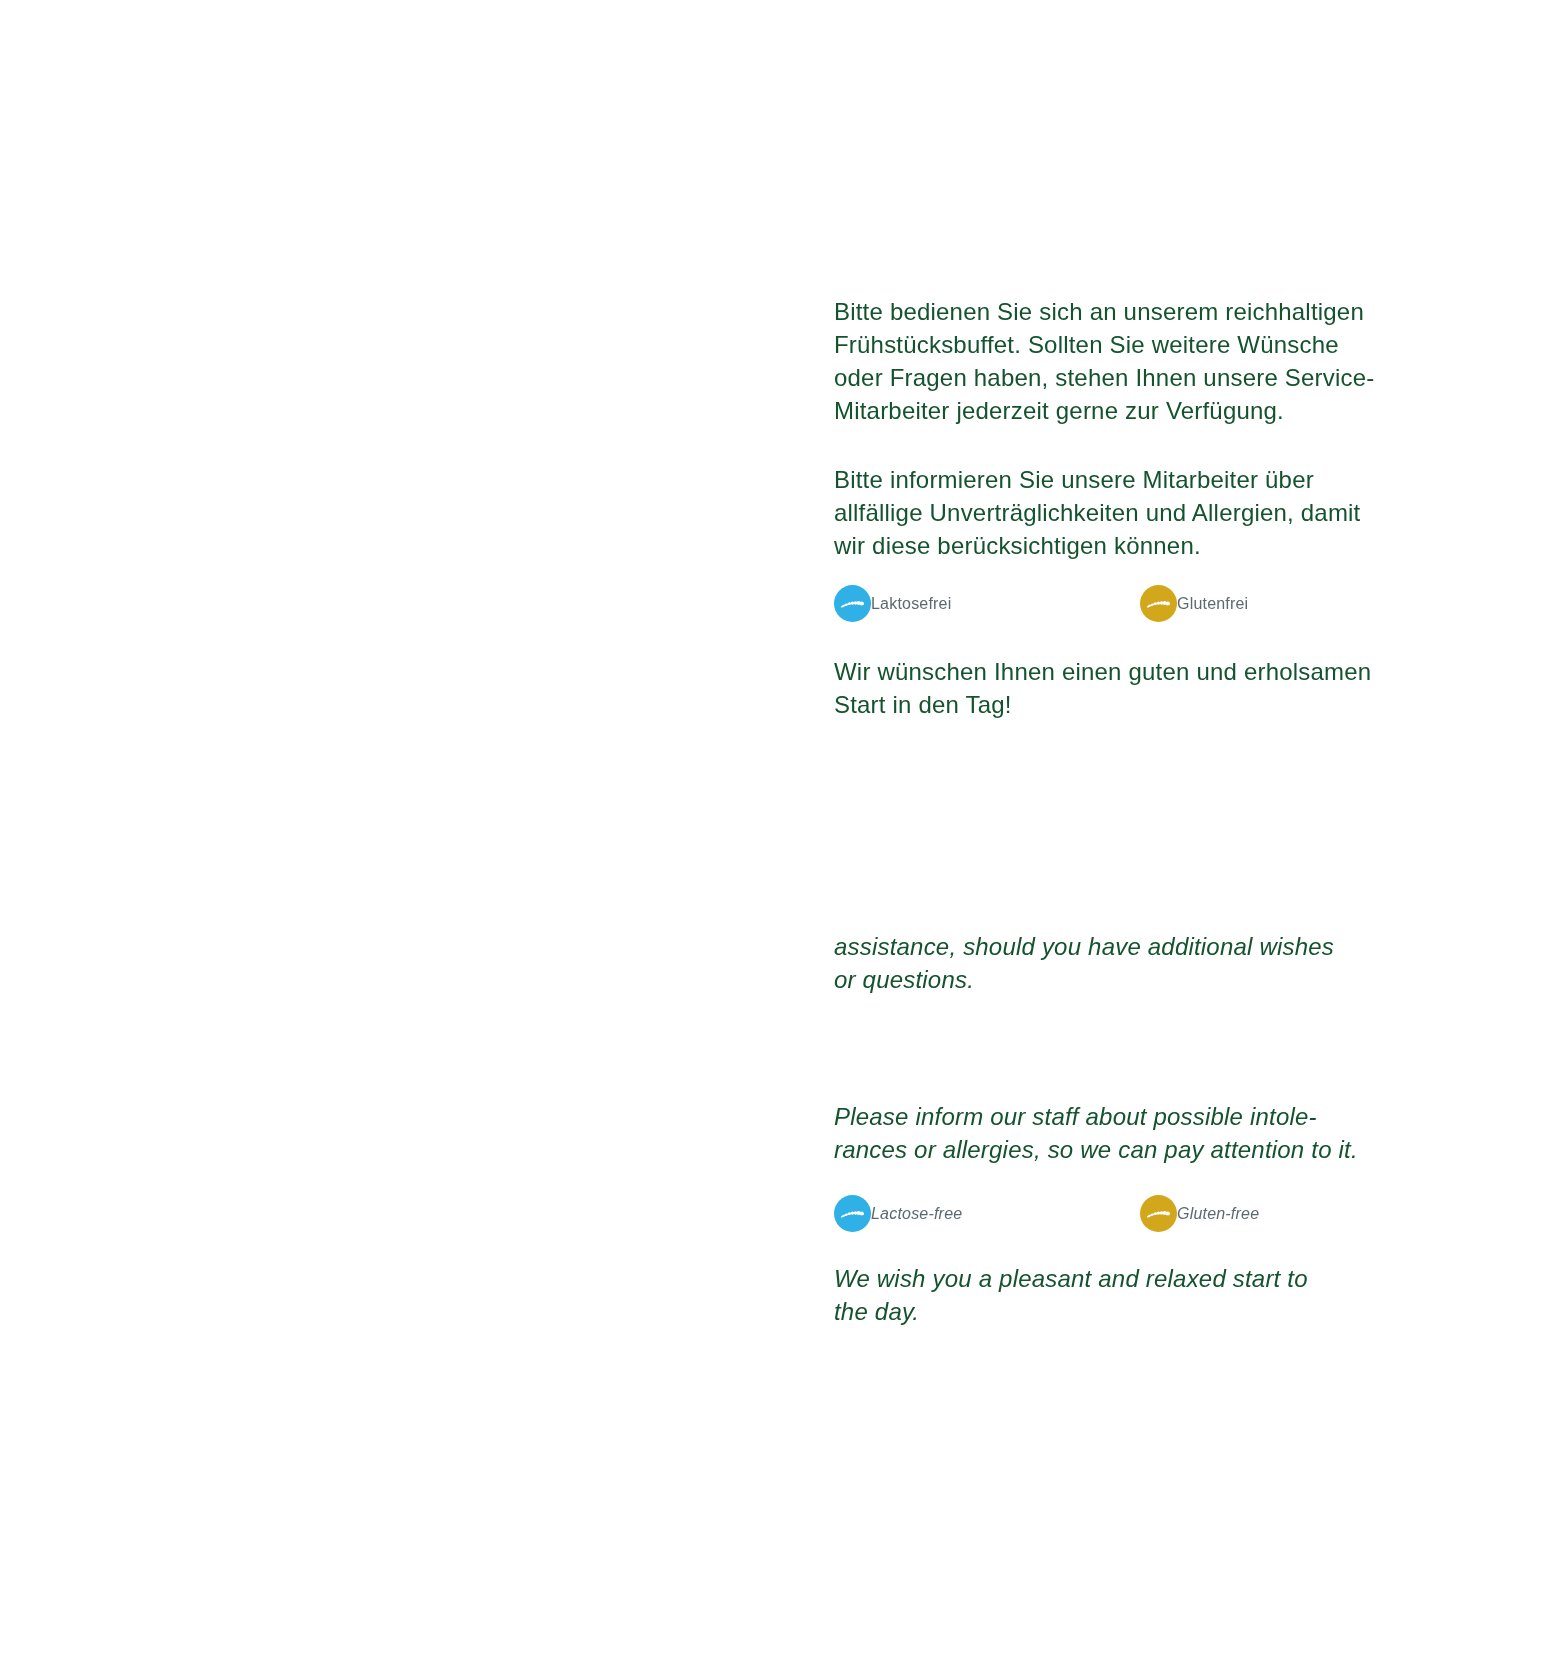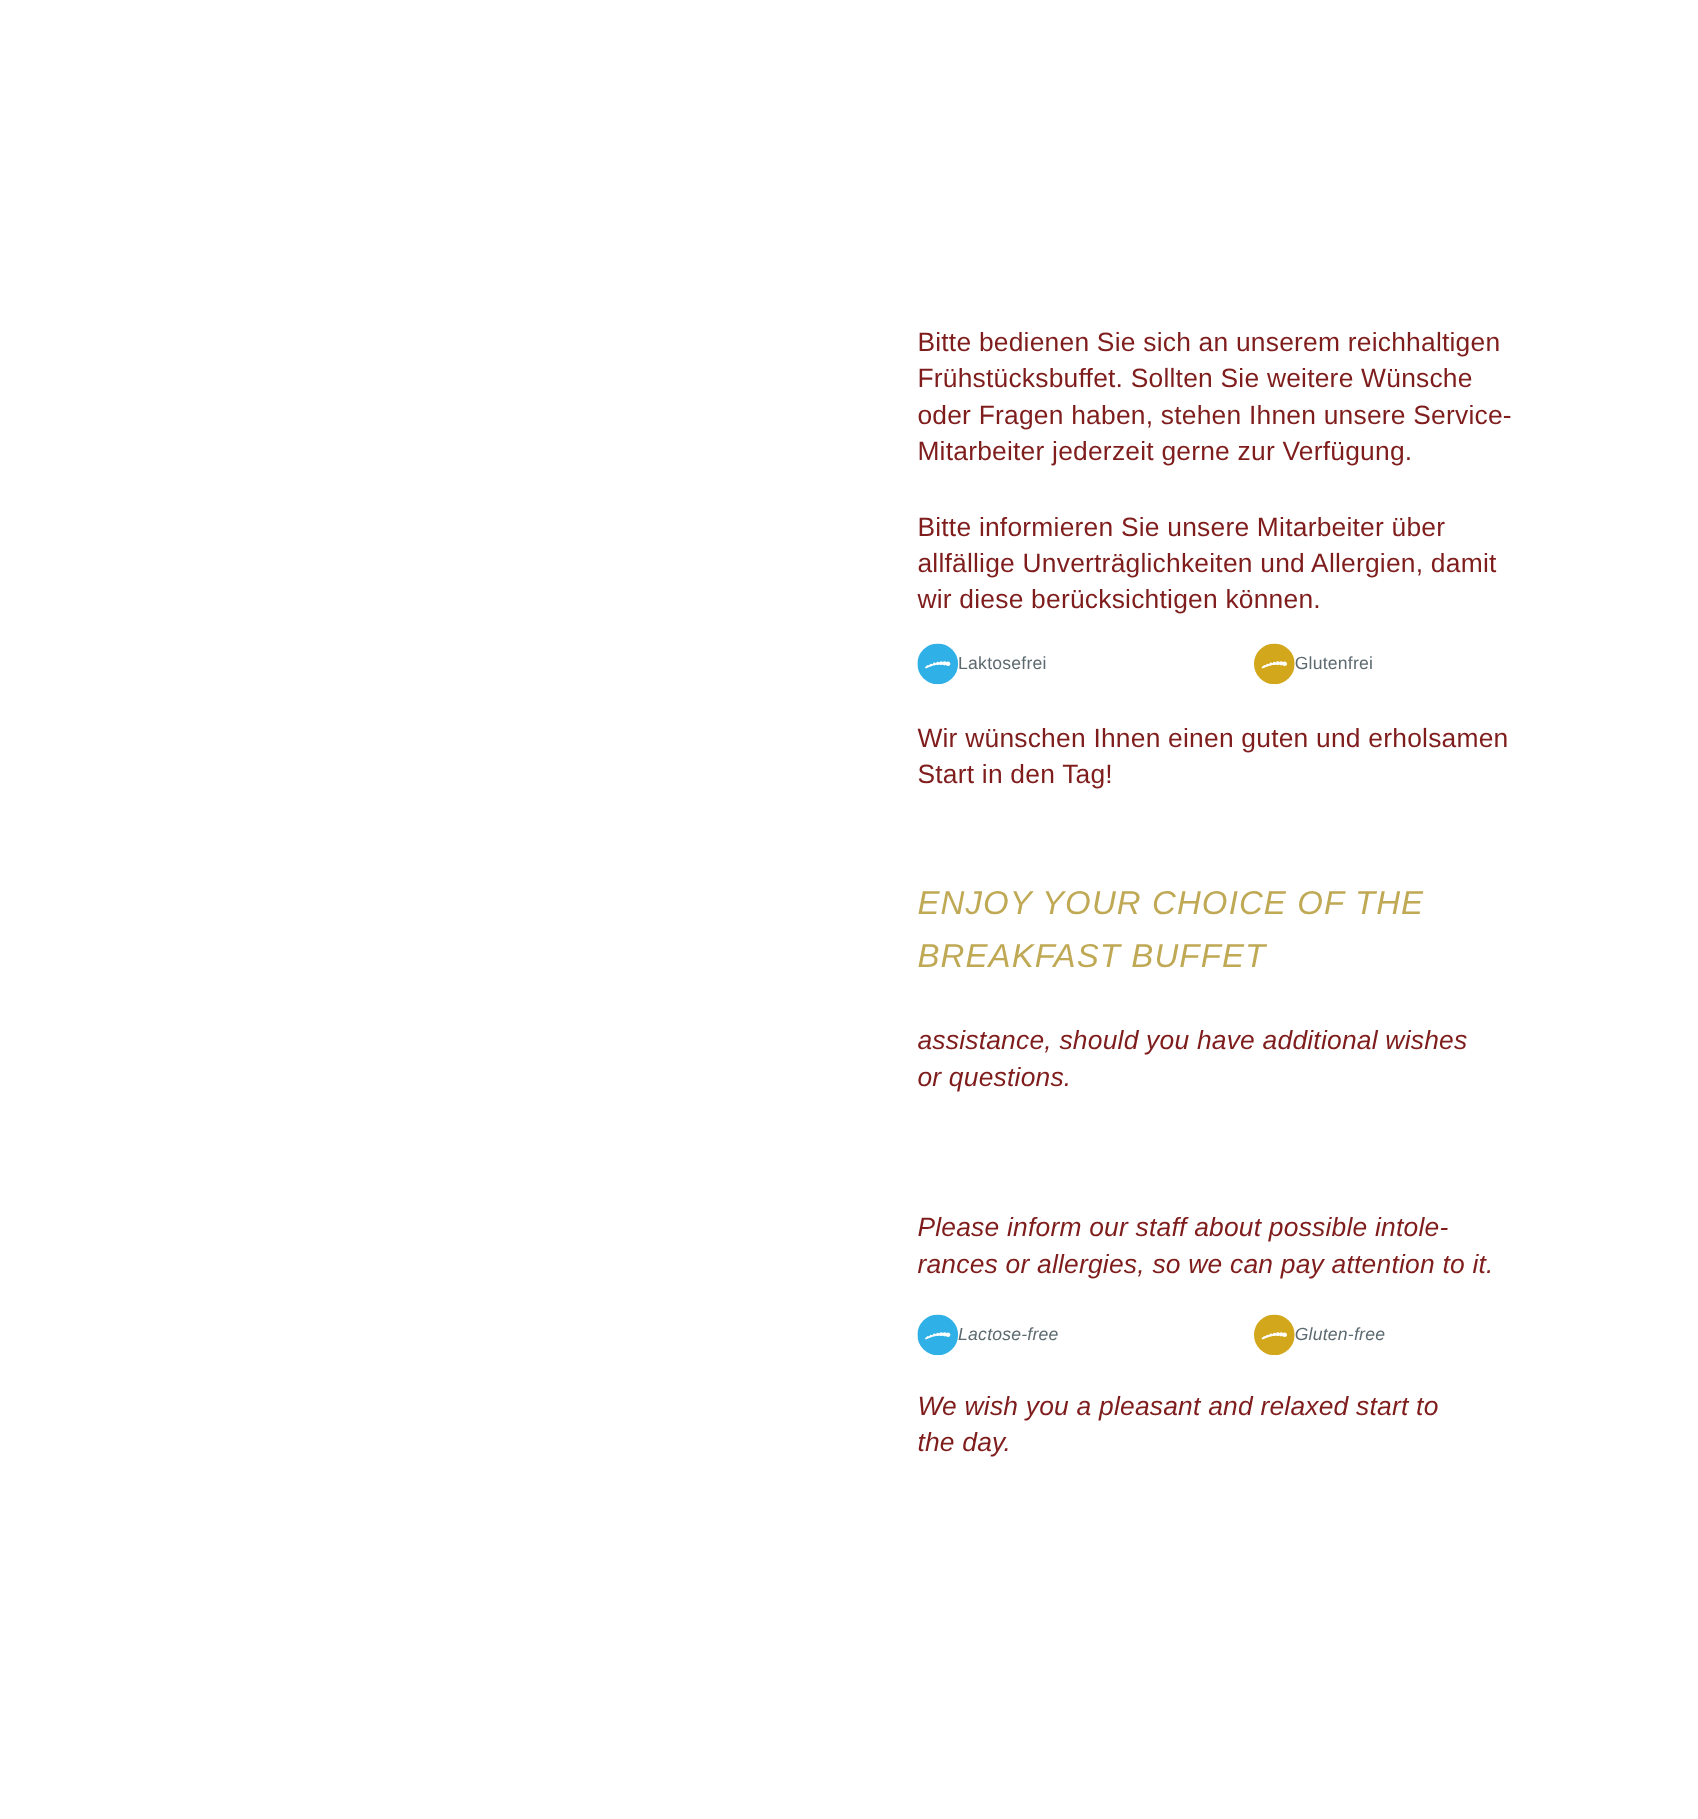--- a/index.html
+++ b/index.html
@@ -28,21 +28,21 @@
     color: #bfa955;
     font-style: italic;
     line-height: 48px;
     letter-spacing: 1px;
   }
   .para {
     font-size: 24px;
     line-height: 33px;
     letter-spacing: 0.2px;
     font-weight: 300;
-    color: #7f1d1d;
+    color: #14532d;
   }
   .para.english { font-style: italic; }
 
   .badge-row { position: absolute; height: 40px; }
   .badge {
     position: absolute; top: 0;
     display: flex; align-items: center;
   }
   .badge-icon { width: 37px; height: 37px; display: block; }
   .badge-label {
@@ -118,24 +118,20 @@
       </svg>
       <span class="badge-label">Glutenfrei</span>
     </div>
   </div>
 
   <div class="col para" id="g-para3">
     <div>Wir wünschen Ihnen einen guten und erholsamen</div>
     <div>Start in den Tag!</div>
   </div>
 
-  <div class="col title english" id="e-title">
-    <div>ENJOY YOUR CHOICE OF THE</div>
-    <div>BREAKFAST BUFFET</div>
-  </div>
 
   <div class="col para english" id="e-para1">
     <div>assistance, should you have additional wishes</div>
     <div>or questions.</div>
   </div>
 
   <div class="col para english" id="e-para2">
     <div>Please inform our staff about possible intole-</div>
     <div>rances or allergies, so we can pay attention to it.</div>
   </div>

